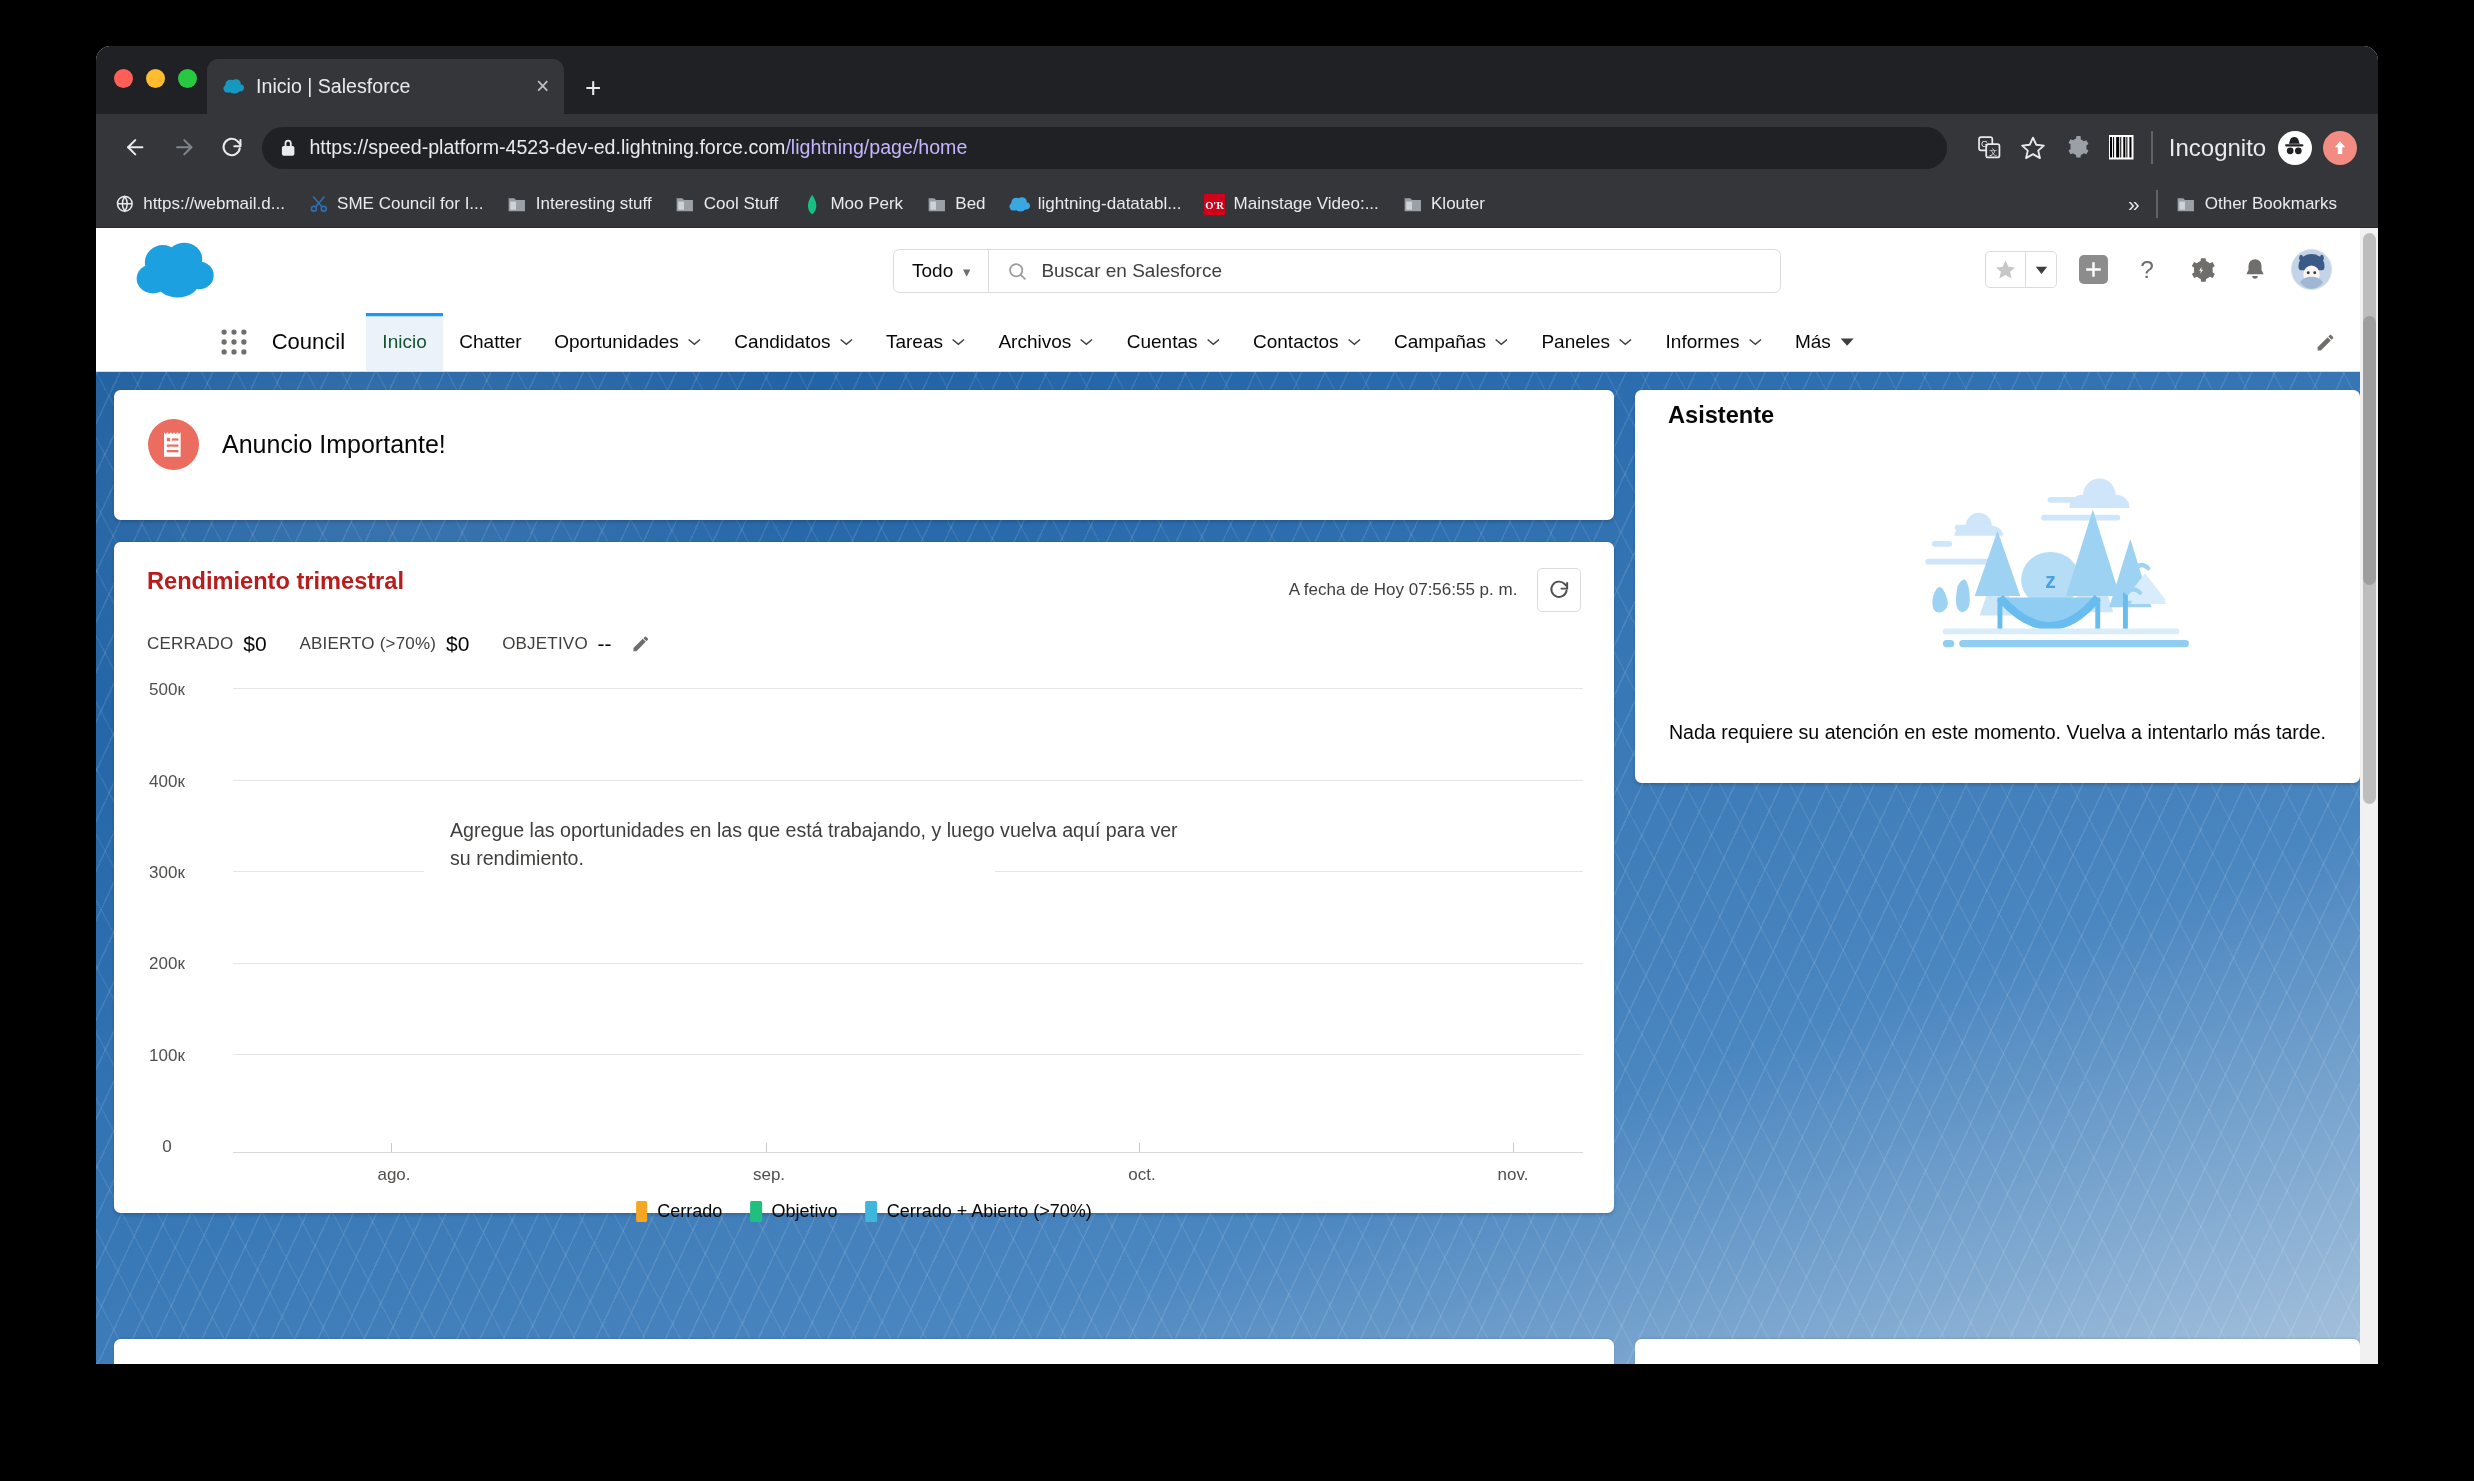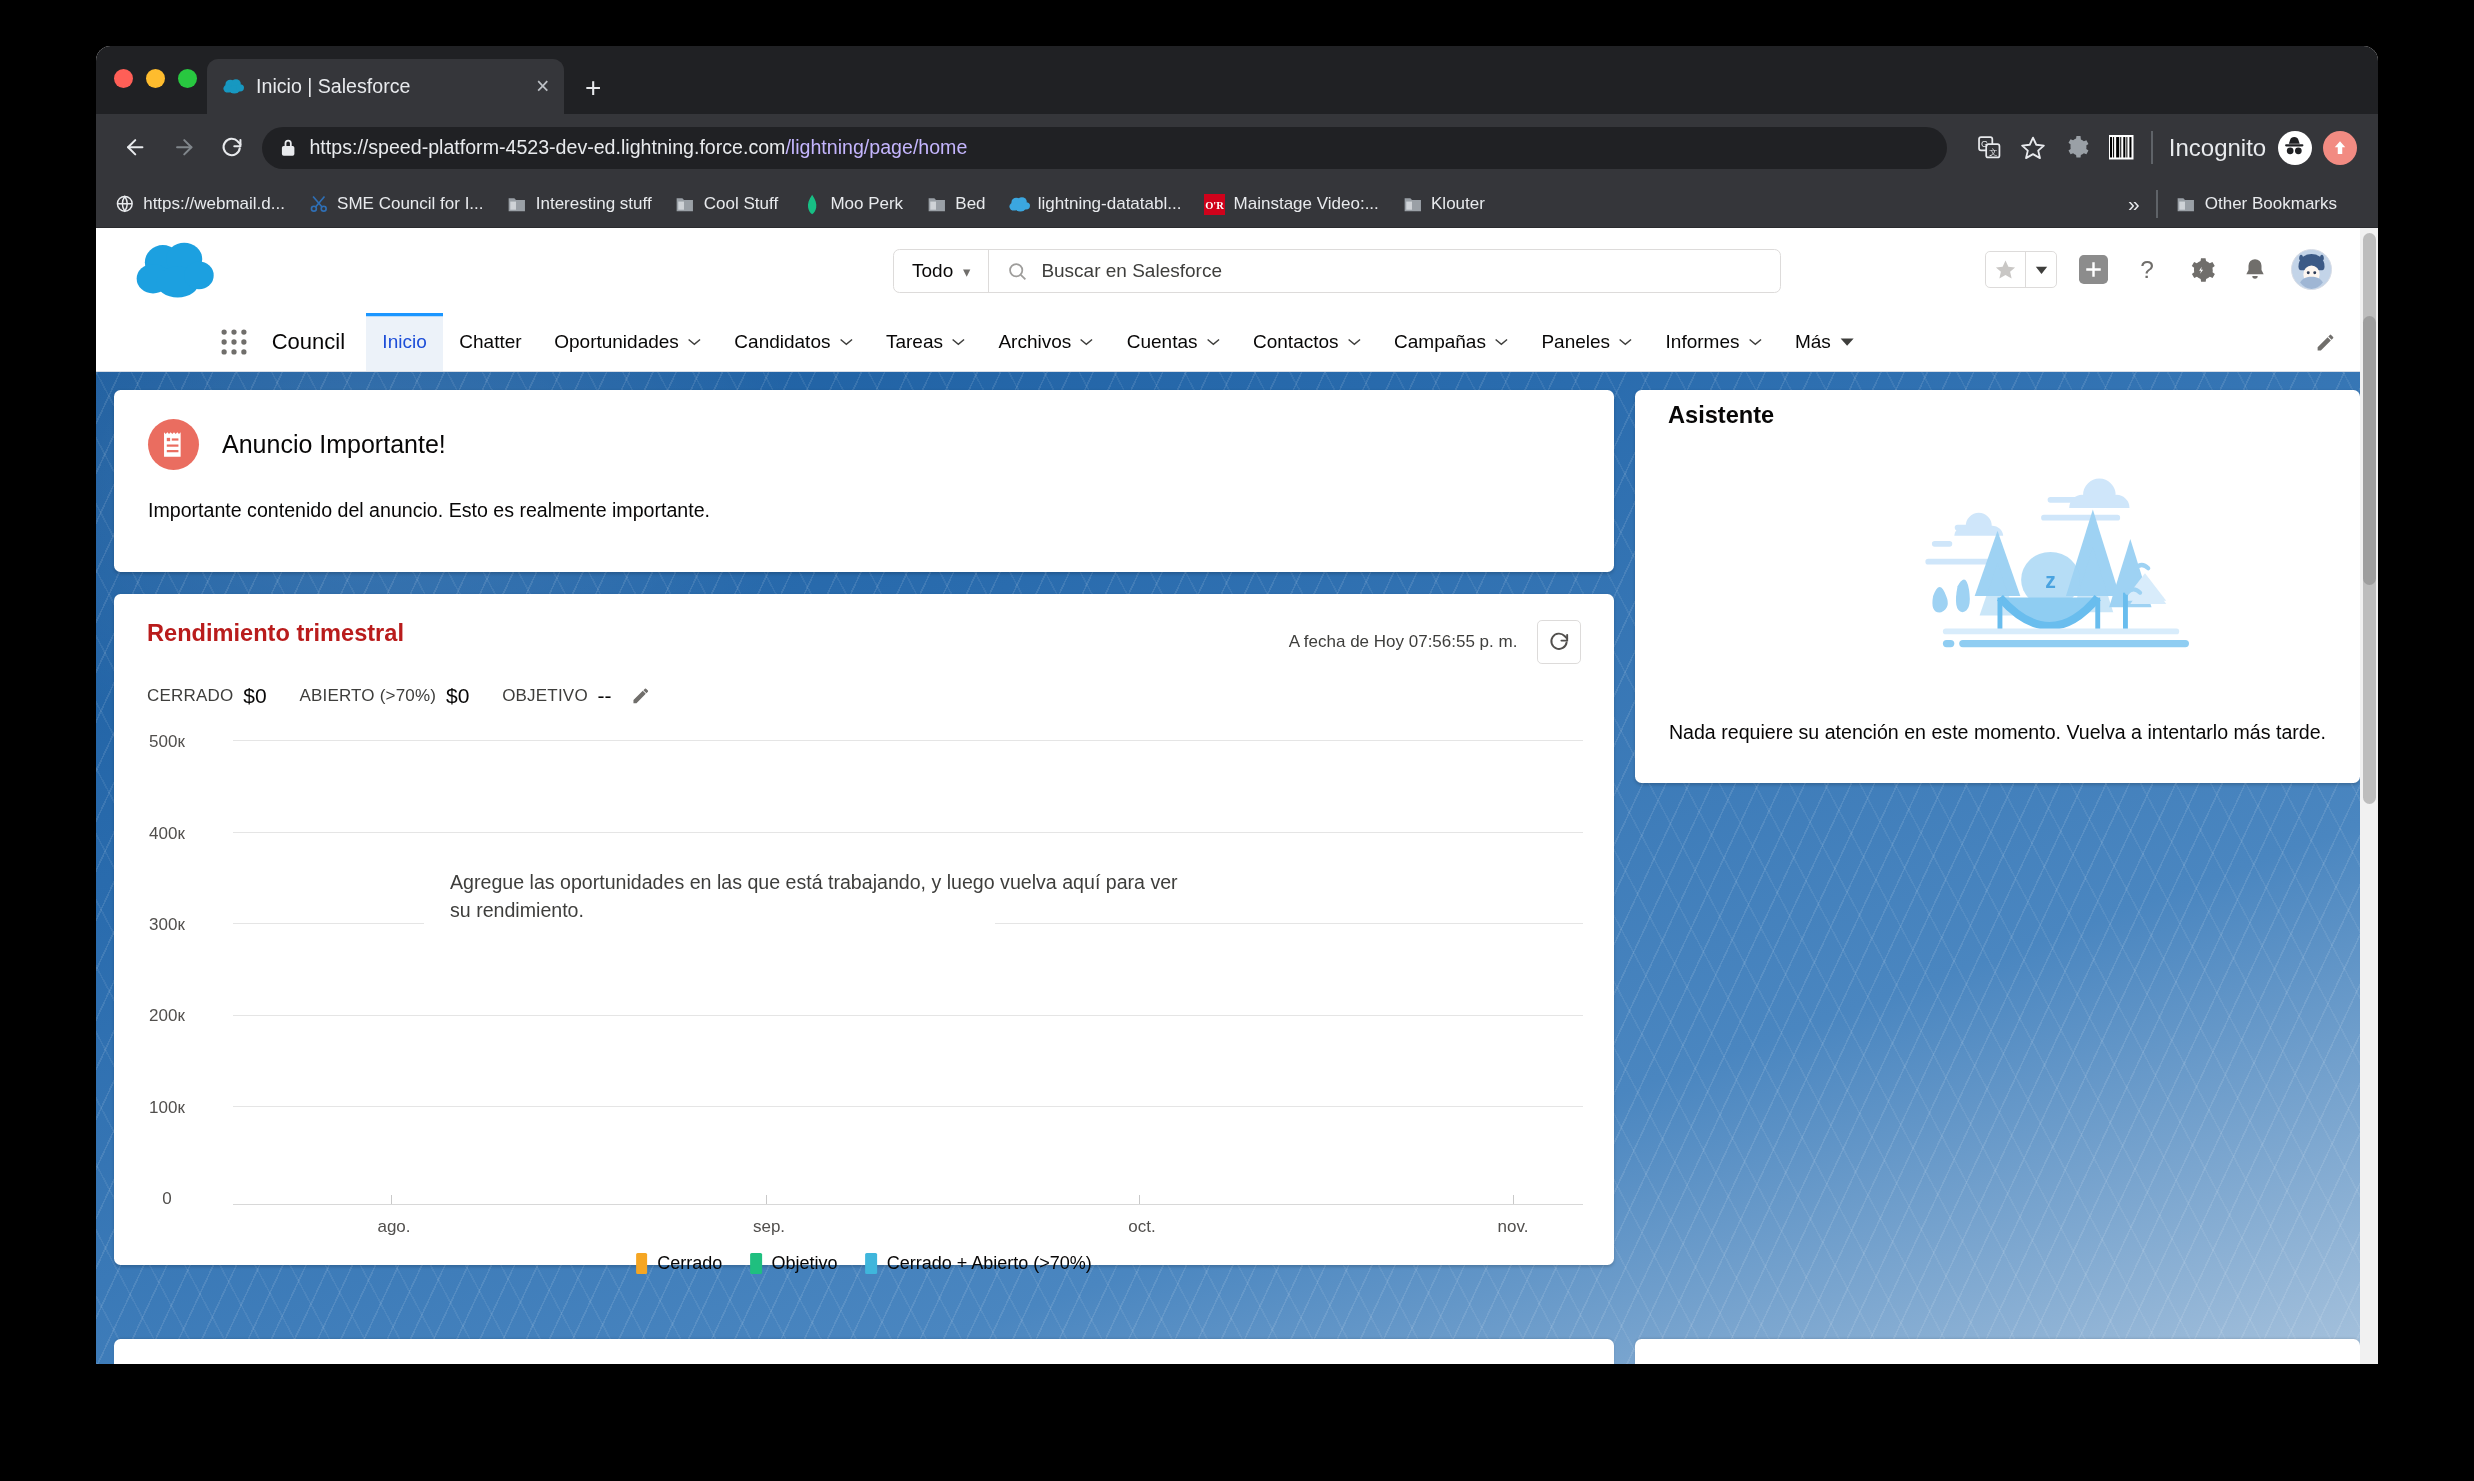--- a/index.html
+++ b/index.html
@@ -189,21 +189,21 @@
     padding: 0 21px 0 14.7px; white-space: nowrap;
   }
   .nav-item {
     display: flex; align-items: center; gap: 8.2px;
     padding: 0 16.3px; font-size: 19px; color: #080707;
     cursor: pointer; white-space: nowrap; position: relative;
   }
   .nav-item.active {
     background: #ecf2f9;
     box-shadow: inset 0 3.3px 0 #1b96ff;
-    color: #1d4ed8;
+    color: #14532d;
   }
   #nav-pencil {
     margin-left: auto; margin-right: 42px;
     display: flex; align-items: center; cursor: pointer;
   }
   
   #sf-body {
     position: relative;
     height: 992px;
     background:
@@ -695,21 +695,20 @@
               <svg width="28" height="31" viewBox="0 0 24 28" fill="#fff">
                 <path d="M3 3l1.5 1.5L6 3l1.5 1.5L9 3l1.5 1.5L12 3l1.5 1.5L15 3l1.5 1.5L18 3v22H3z"></path>
                 <rect x="5.5" y="8" width="3" height="3" fill="#ea6d60"></rect>
                 <rect x="10" y="8.5" width="6" height="2" fill="#ea6d60"></rect>
                 <rect x="5.5" y="14" width="10.5" height="2" fill="#ea6d60"></rect>
                 <rect x="5.5" y="19" width="10.5" height="2" fill="#ea6d60"></rect>
               </svg>
             </div>
             <div id="ann-title">Anuncio Importante!</div>
           </div>
-          <div id="ann-body">Importante contenido del anuncio. Esto es realmente importante.</div>
         </div>
 
         <div class="card" id="performance">
           <div id="perf-head">
             <div id="perf-title">Rendimiento trimestral</div>
             <div id="perf-right">
               <span id="perf-asof">A fecha de Hoy 07:56:55 p. m.</span>
               <div id="perf-refresh">
                 <svg width="23" height="23" viewBox="0 0 24 24" fill="none" stroke="#514f4d" stroke-width="2" stroke-linecap="round">
                     <polyline points="20 4 20 10 14 10"></polyline>

